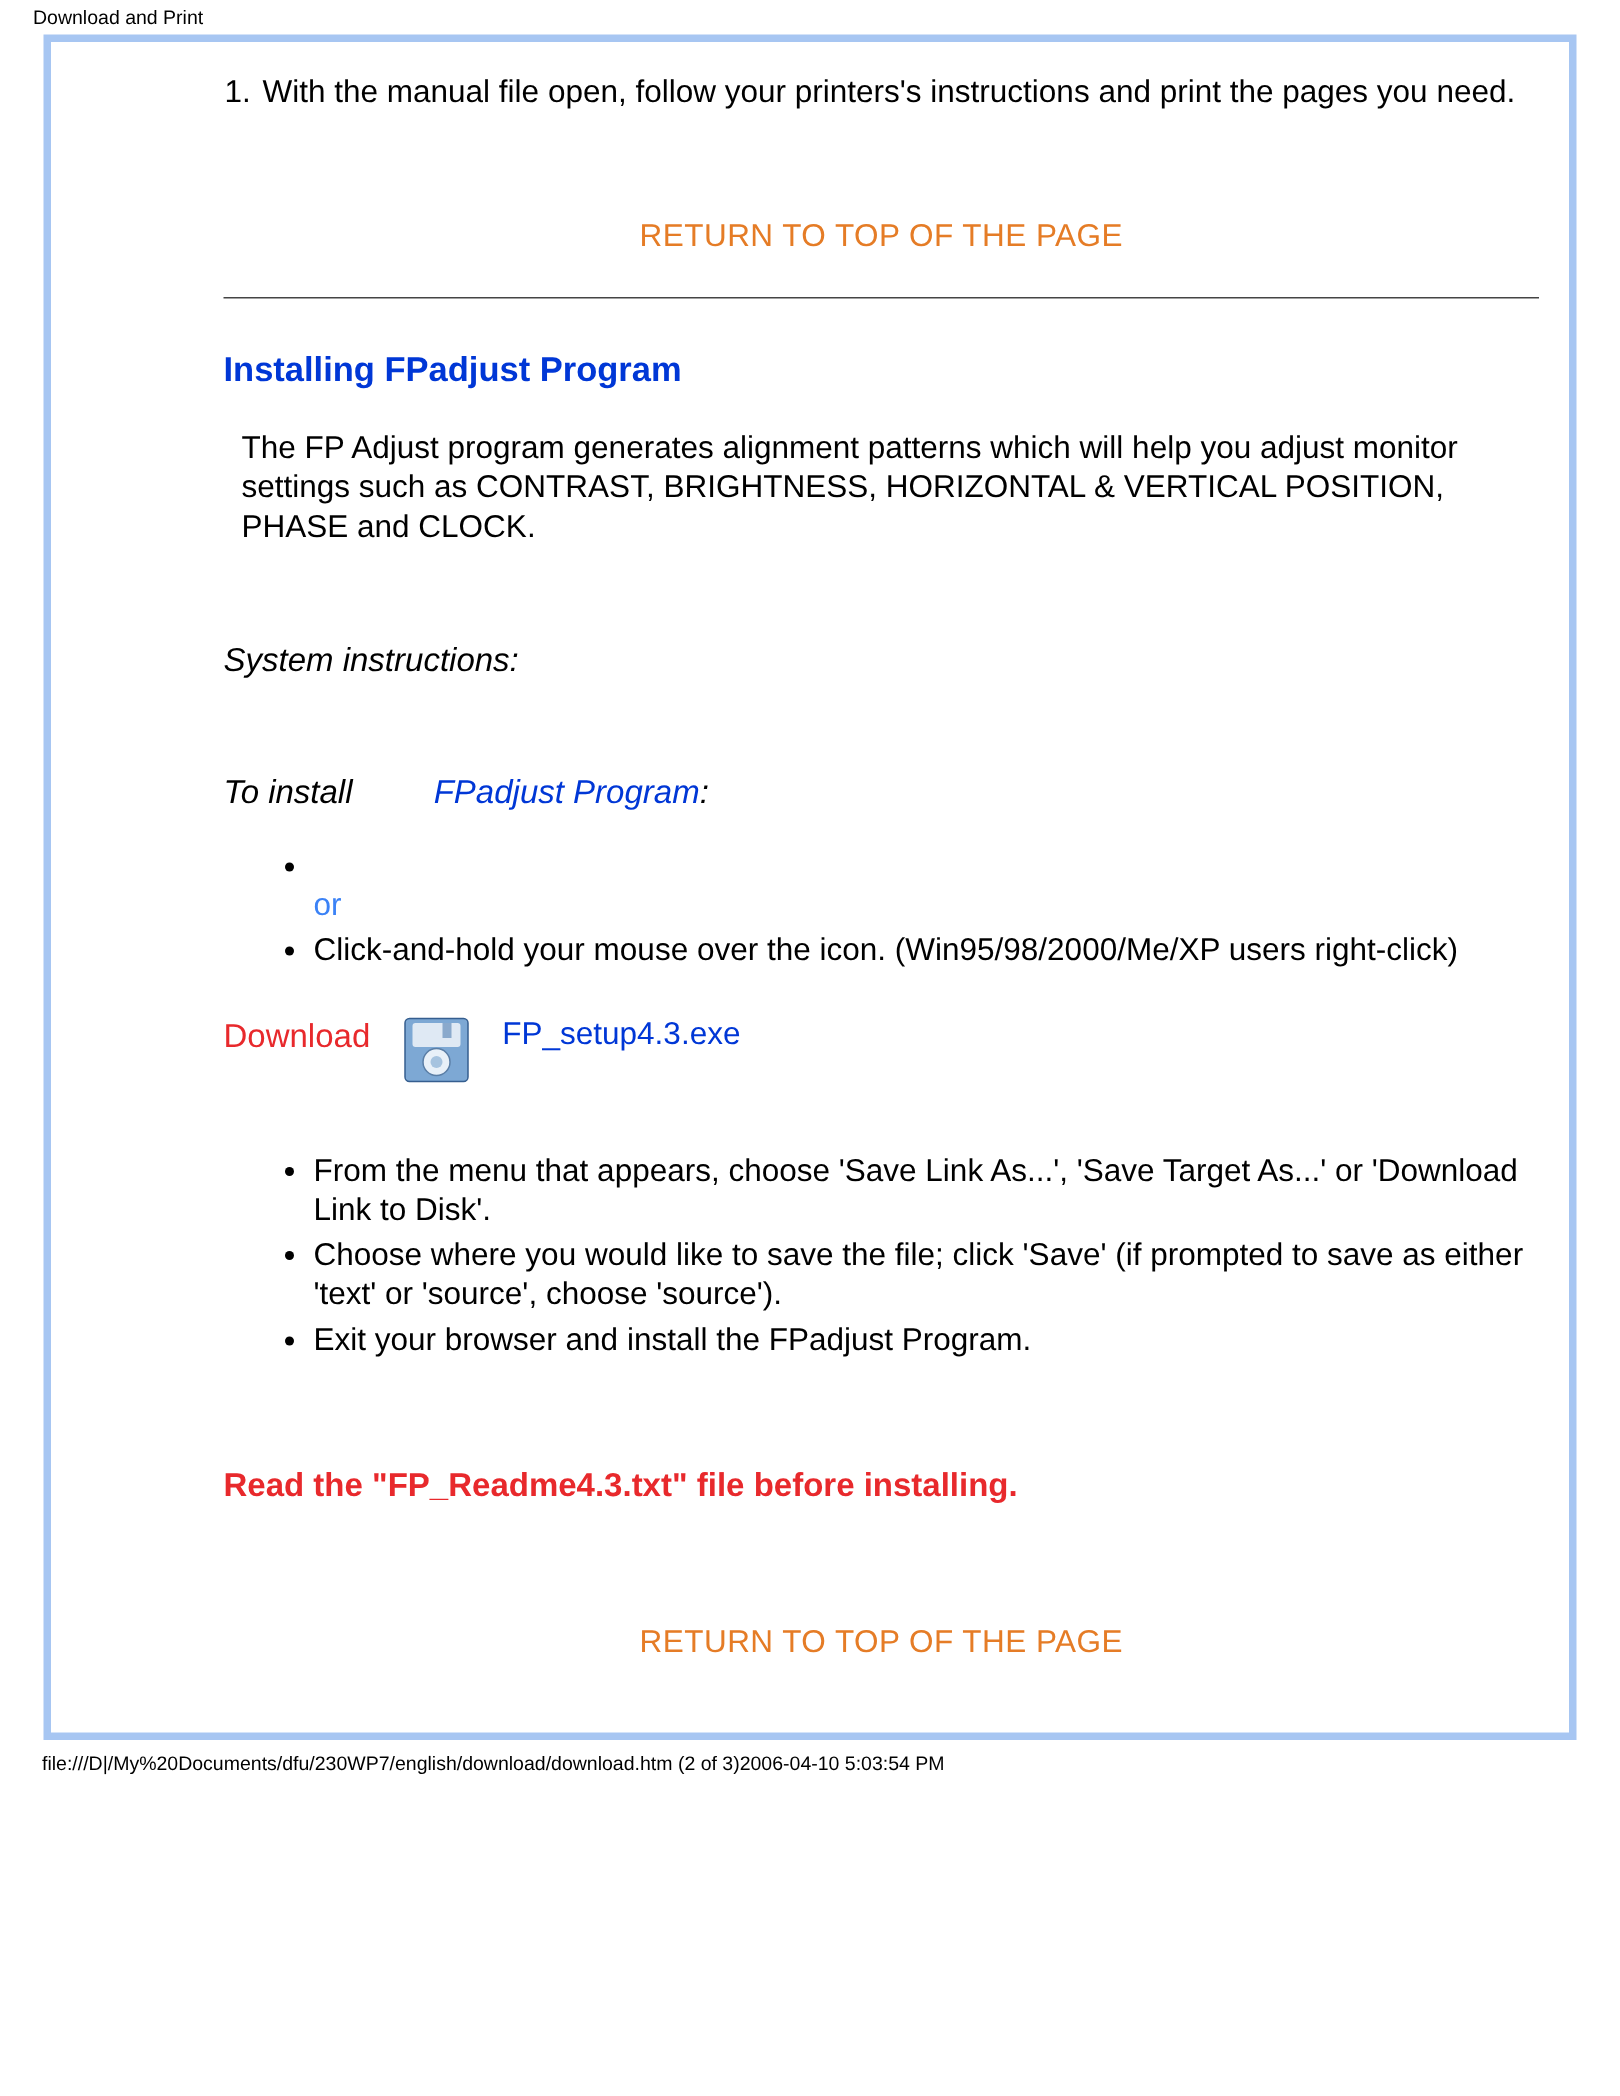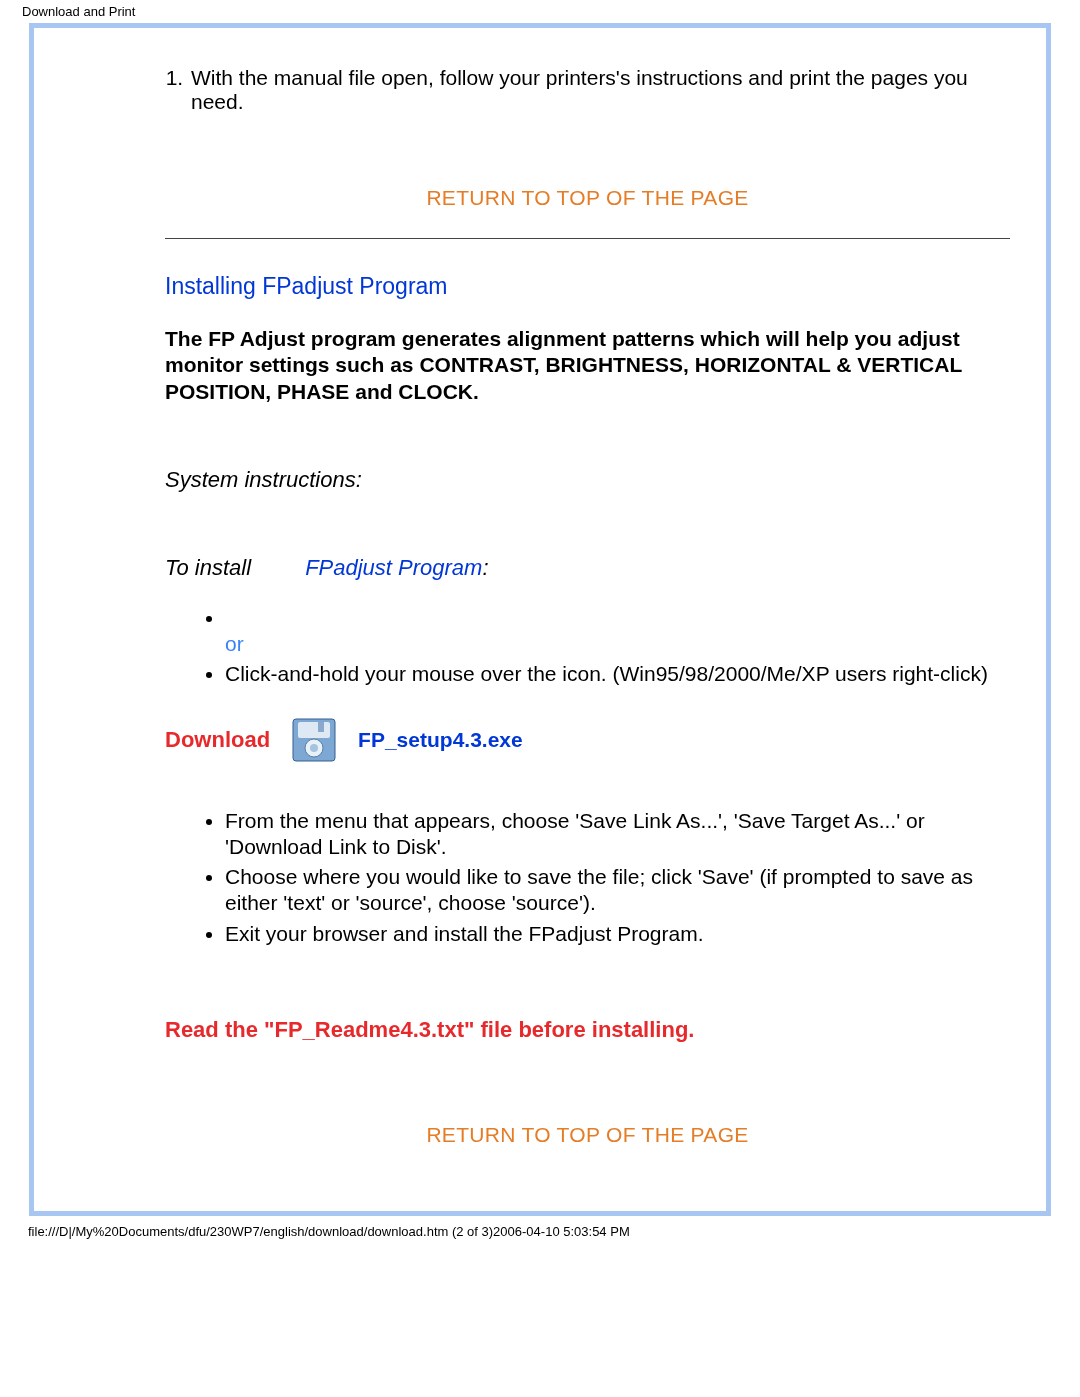--- a/index.html
+++ b/index.html
@@ -12,21 +12,21 @@
     width: 1080px;
   }
   .page-title {
     font-size: 13px;
     padding: 4px 0 4px 22px;
   }
   .outer-border {
     margin: 0 29px 0 29px;
     border: 5px solid #a7c6f2;
     background: #fff;
-    padding: 16px;
+    padding: 0;
   }
   .content {
     padding: 22px 20px 40px 115px;
   }
   ol.numbered {
     list-style: decimal;
     margin: 0 0 0 24px;
     padding: 0;
   }
   ol.numbered li { padding-left: 2px; }
@@ -39,50 +39,47 @@
   }
   .return-link a { color: #e57c26; text-decoration: none; cursor: pointer; text-align: right; }
   hr.sep {
     border: none;
     border-top: 1px solid #444;
     margin: 28px 0 34px 0;
   }
   h2.section-heading {
     color: #0037d6;
     font-size: 23px;
-    font-weight: normal;
+    font-weight: bold;
     margin: 0 0 26px 0;
   }
   p.body-text {
-    margin: 0 0 14px 0;
+    margin: 0 0 14px 12px;
     line-height: 1.25;
-    font-weight: bold;
   }
   .subheading-italic {
     font-style: italic;
     margin: 62px 0 24px 0;
     font-size: 22px;
   }
   .subheading-italic .blue { color: #0037d6; font-style: italic; margin-left: 48px; }
   ul.disc {
     list-style: disc;
     margin: 0 0 0 60px;
     padding: 0;
   }
   ul.disc li {
     margin: 0 0 4px 0;
     line-height: 1.25;
   }
   .or-text { color: #3b82f6; }
   .download-row {
     display: flex;
-    align-items: center;
     gap: 22px;
     margin: 30px 0 46px 0;
-    font-weight: bold;
   }
   .download-label { color: #e8292c; font-size: 22px; }
   .download-icon {
     width: 44px; height: 44px;
     display: inline-block;
   }
   .download-filename { color: #0037d6; font-size: 21px; text-decoration: none; cursor: pointer; }
   .red-bold {
     color: #e8292c;
     font-weight: bold;

